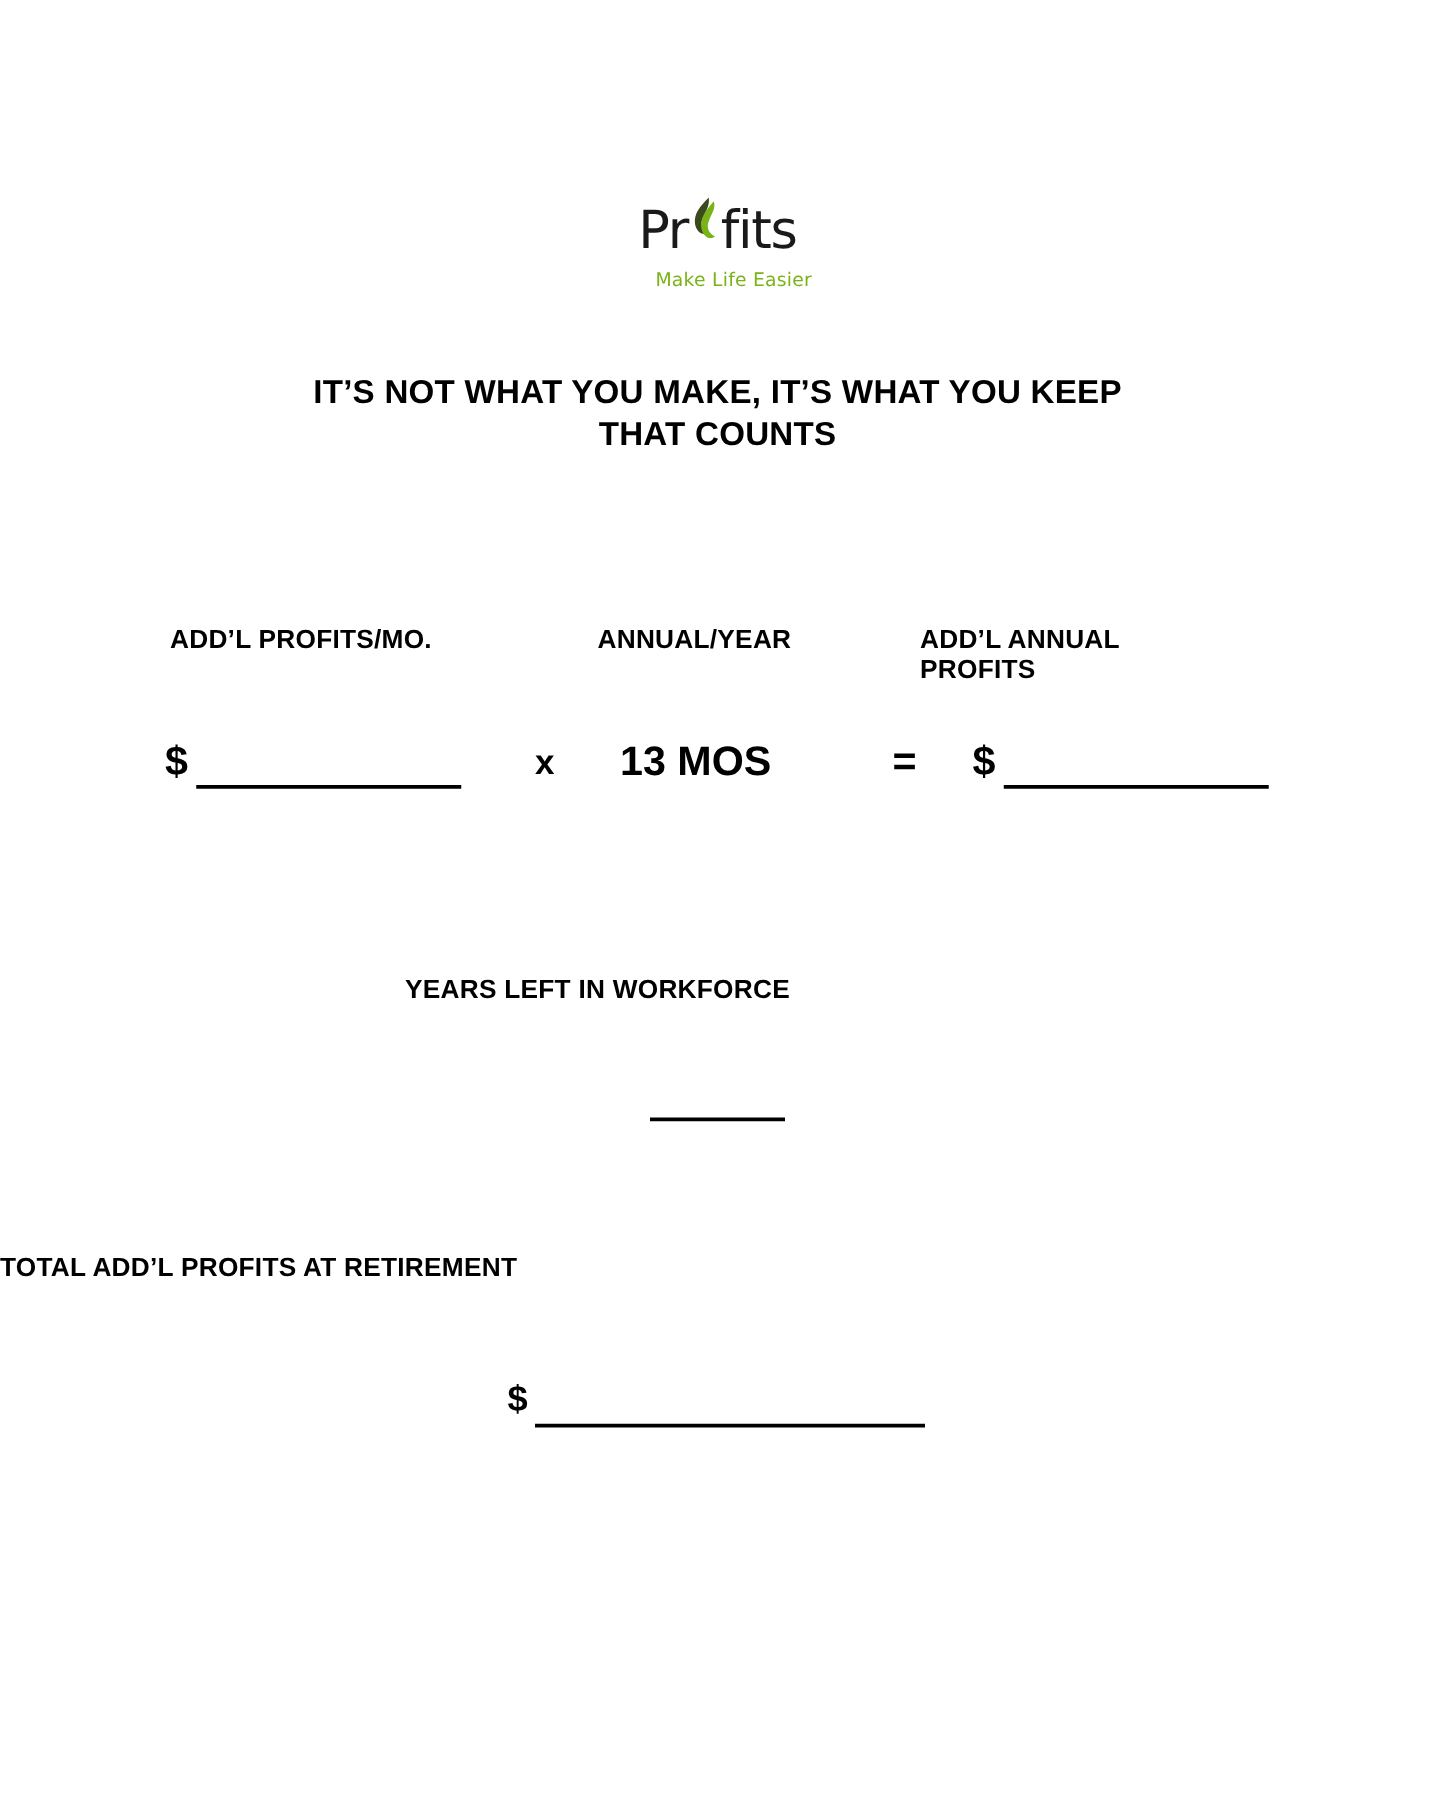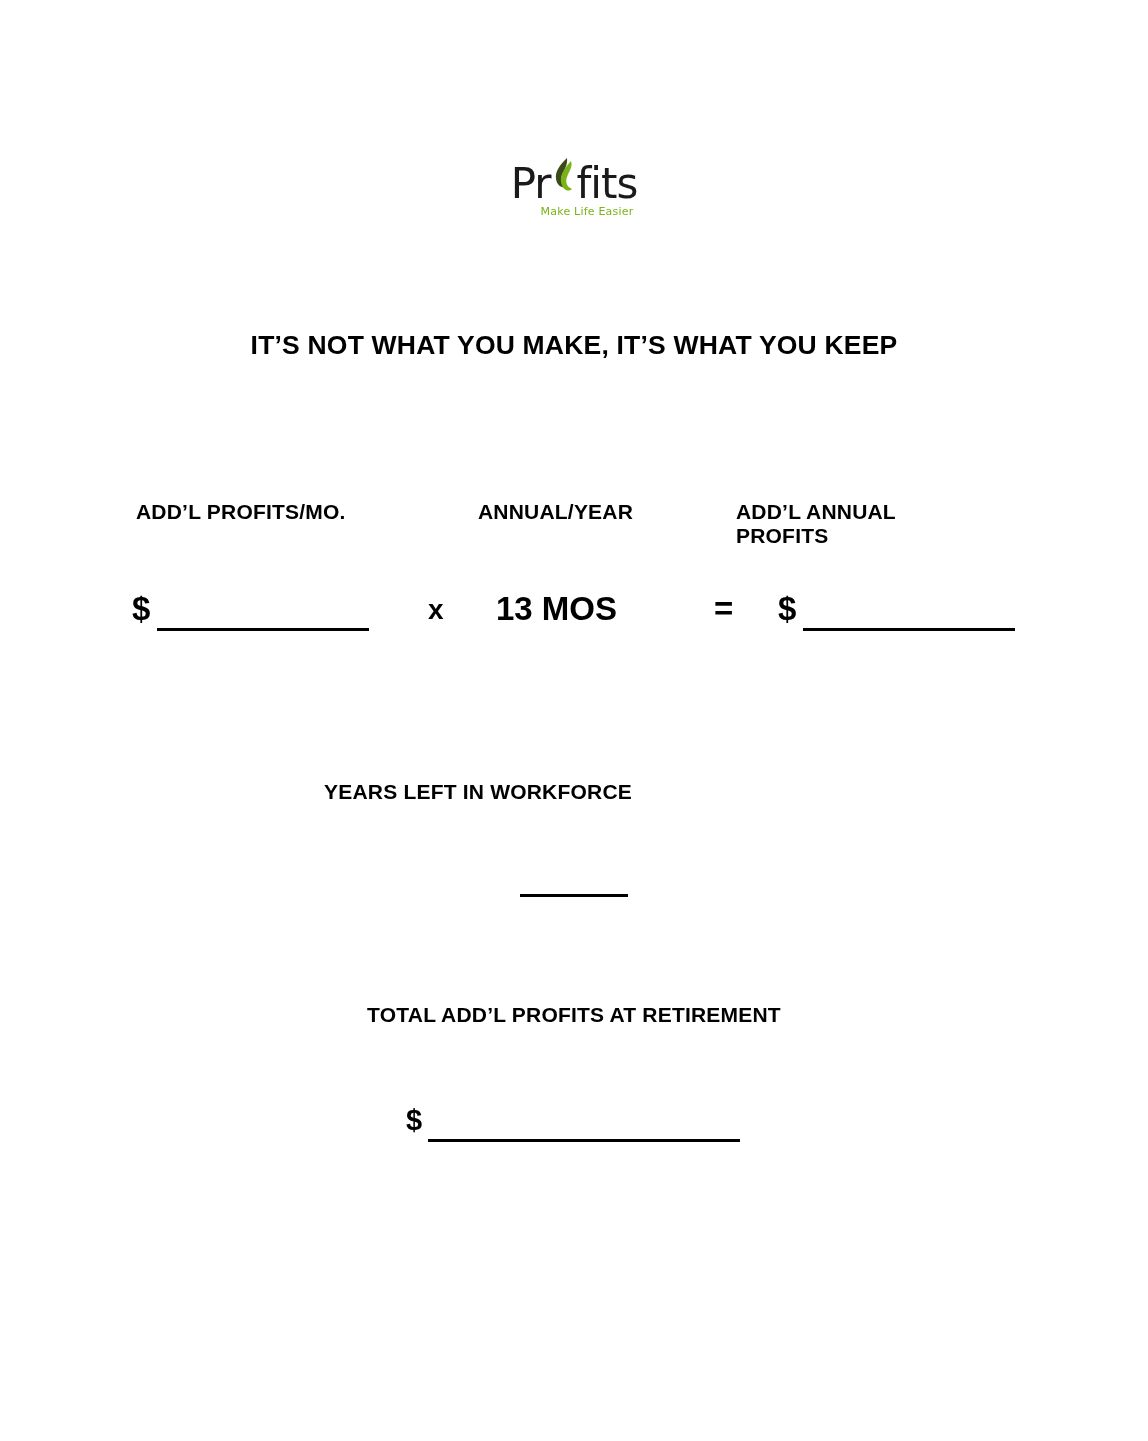--- a/index.html
+++ b/index.html
@@ -42,31 +42,31 @@
   .logo-mark {
     display: inline-block;
     width: 26px;
     height: 40px;
     position: relative;
     vertical-align: baseline;
   }
   .logo-mark svg { display:block; position:absolute; top:-2px; left:0; }
   .logo-tagline {
     font-family: "DejaVu Sans", sans-serif;
-    font-size: 11px;
+    font-size: 15px;
     color: #7ab317;
-    margin-top: 0;
+    margin-top: 10px;
     letter-spacing: 0.2px;
     padding-left: 26px;
   }
 
   
   .headline {
     position: absolute;
-    top: 328px;
+    top: 296px;
     left: 0;
     width: 1148px;
     text-align: center;
     font-size: 26.5px;
     font-weight: bold;
     line-height: 1.3;
     letter-spacing: 0.2px;
   }
   .headline .line2 { display: block; }
 
@@ -133,21 +133,21 @@
     border-bottom: 3px solid #000;
     height: 14px;
   }
 
   
   .total-label {
     position: absolute;
     top: 1003px;
     left: 0;
     width: 1148px;
-    text-align: center;
+    text-align: left;
     font-size: 21px;
     font-weight: bold;
     letter-spacing: 0.2px;
   }
   .total-row {
     position: absolute;
     top: 1104px;
     left: 0;
     width: 1148px;
     height: 50px;
@@ -168,20 +168,21 @@
     <span class="pr">Pr</span><span class="logo-mark"><svg width="26" height="44" viewBox="0 0 26 44" xmlns="http://www.w3.org/2000/svg">
         <path d="M16 2 C9 9, 4 15, 5 23 C6 30, 12 33, 15 30 C11 28, 9 24, 11 19 C13 14, 17 9, 16 2 Z" fill="#3a4a1c"></path>
         <path d="M20 5 C14 12, 9 18, 10 26 C11 33, 17 37, 21 33 C16 31, 14 26, 16 21 C18 15, 22 11, 20 5 Z" fill="#7ab317"></path>
       </svg></span><span class="fits">fits</span>
   </div>
   <div class="logo-tagline">Make Life Easier</div>
 </div>
 
 <div class="headline">
   <span>IT’S NOT WHAT YOU MAKE, IT’S WHAT YOU KEEP</span>
+  <span class="line2">THAT COUNTS</span>
 </div>
 
 <div class="col-headers">
   <span class="col-h1">ADD’L PROFITS/MO.</span>
   <span class="col-h2">ANNUAL/YEAR</span>
   <span class="col-h3">ADD’L ANNUAL PROFITS</span>
 </div>
 
 <div class="equation">
   <span class="eq-dollar1">$</span>

